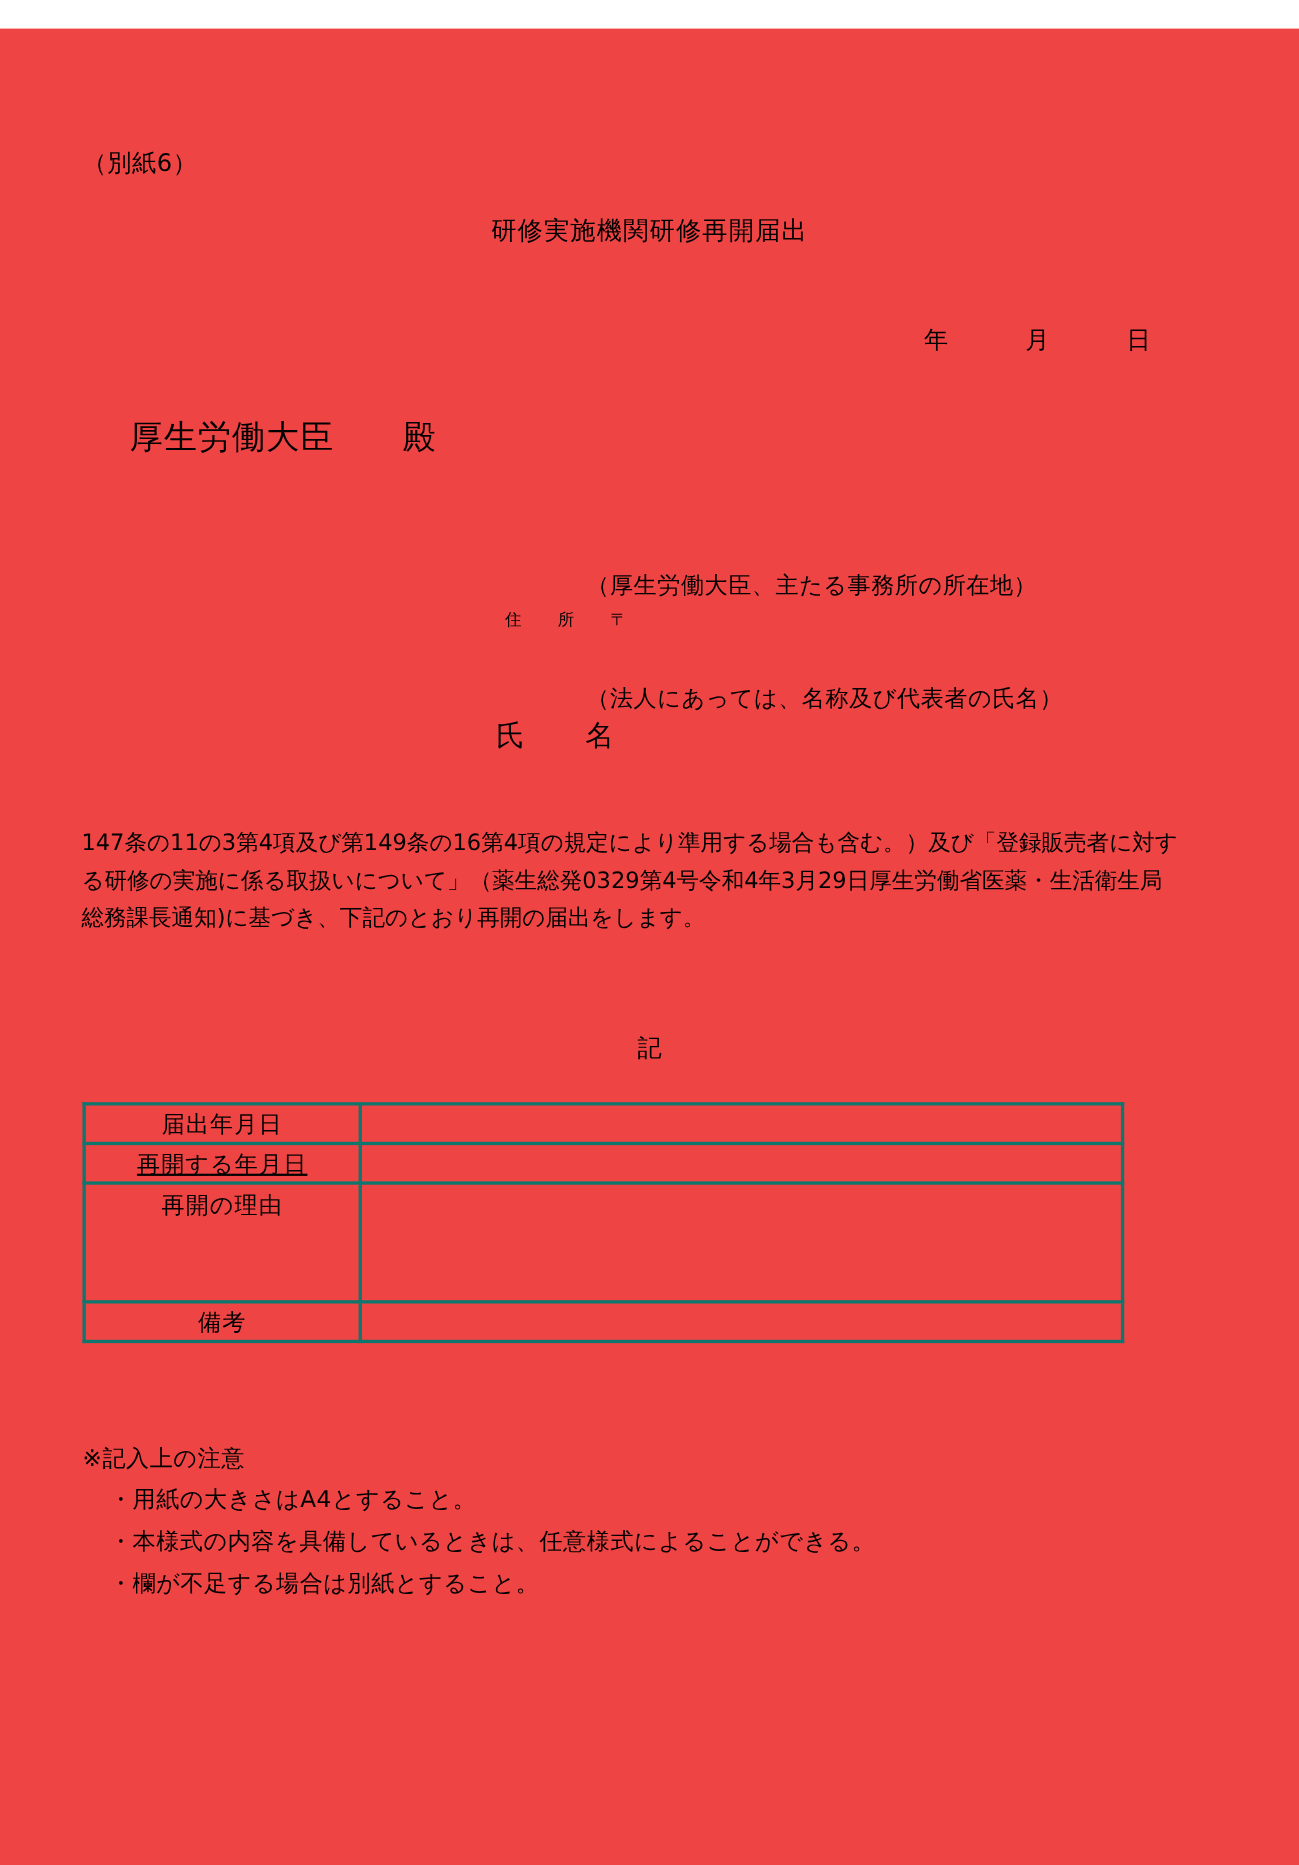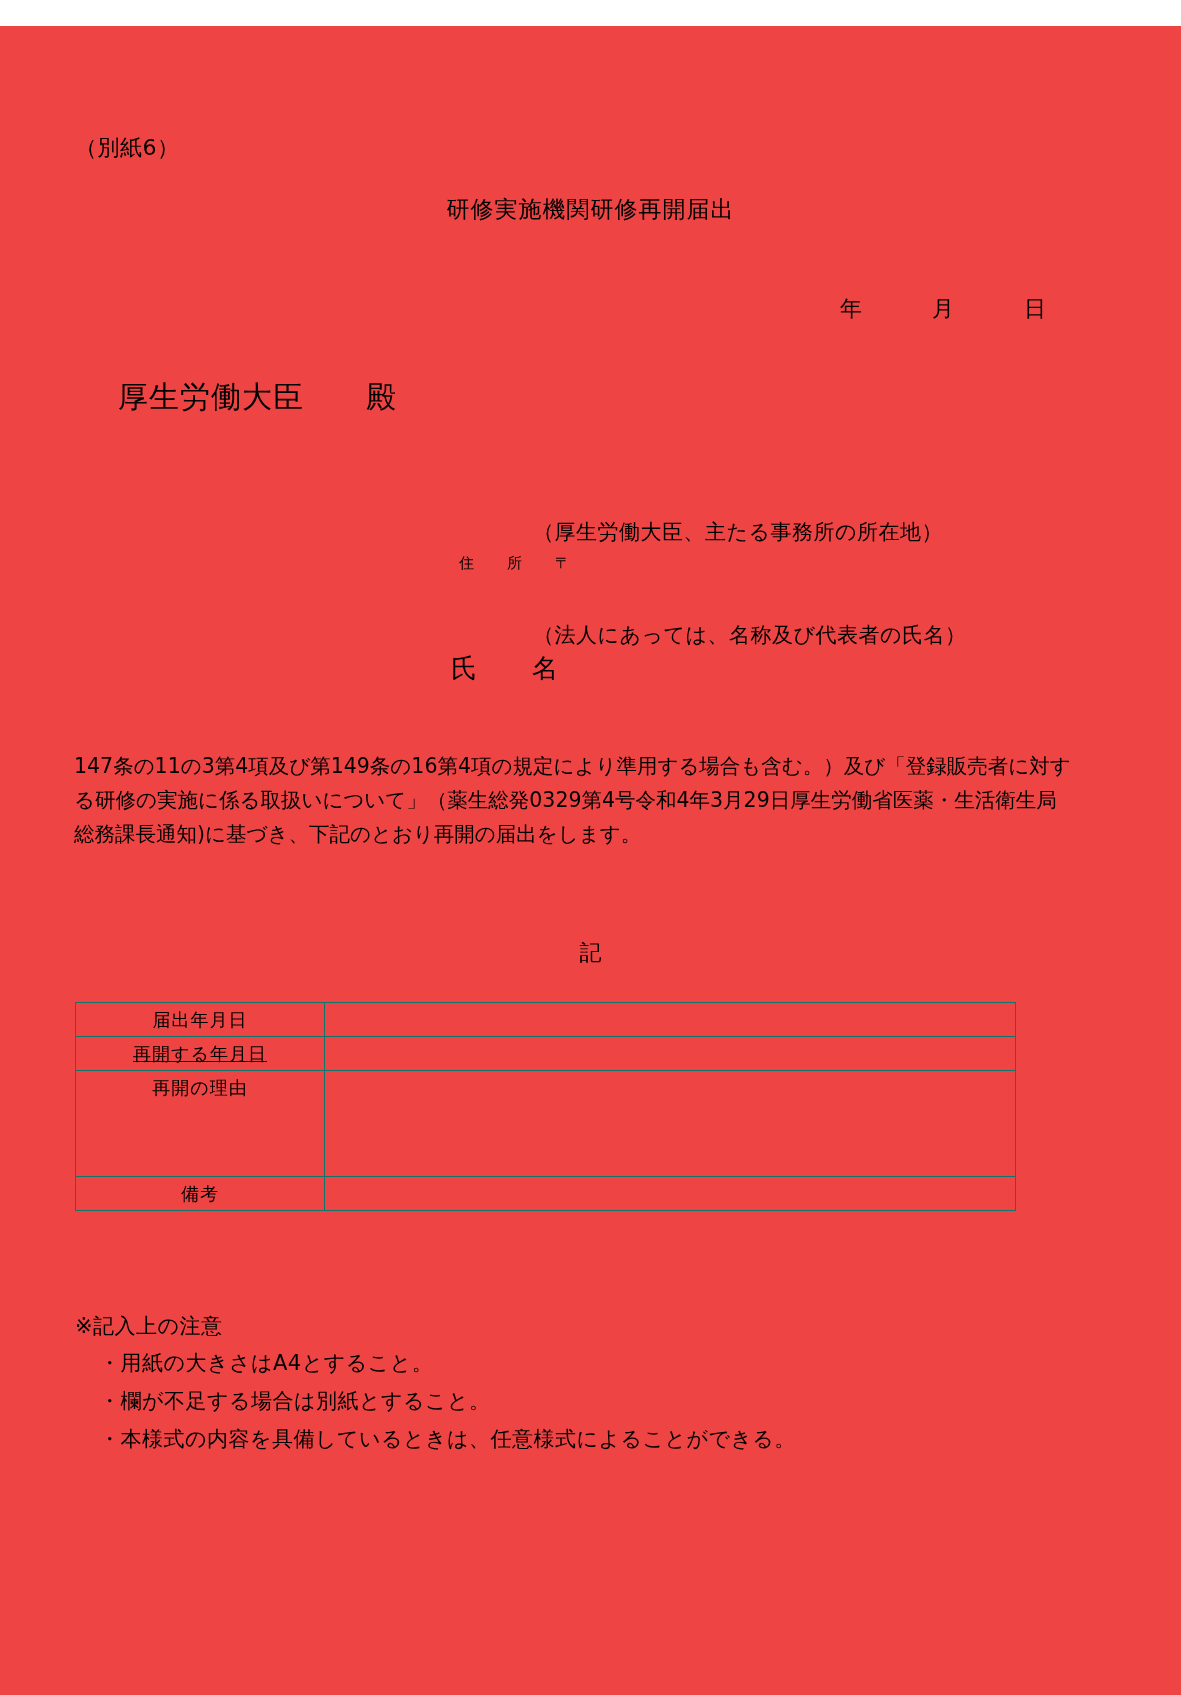--- a/index.html
+++ b/index.html
@@ -104,22 +104,22 @@
   
   .form-table {
     position: absolute;
     left: 75px;
     top: 976px;
     width: 938px;
     border-collapse: collapse;
     table-layout: fixed;
   }
   .form-table td {
-    border: 1px solid #0f766e;
-    font-size: 18px;
+    border: 3px solid #0f766e;
+    font-size: 21px;
     padding: 0;
     vertical-align: middle;
   }
   .form-table td.label {
     width: 248px;
     text-align: center;
     letter-spacing: 1px;
   }
   .form-table td.value {
     width: 690px;
@@ -199,17 +199,17 @@
         <td class="label">備考</td>
         <td class="value"></td>
       </tr>
     </tbody>
   </table>
 
   <div class="abs jp notes-title">※記入上の注意</div>
 
   <ul class="notes-list jp">
     <li>・用紙の大きさはA4とすること。</li>
+    <li>・本様式の内容を具備しているときは、任意様式によることができる。</li>
     <li>・欄が不足する場合は別紙とすること。</li>
-    <li>・本様式の内容を具備しているときは、任意様式によることができる。</li>
   </ul>
 
 </div>
 
 </body></html>

